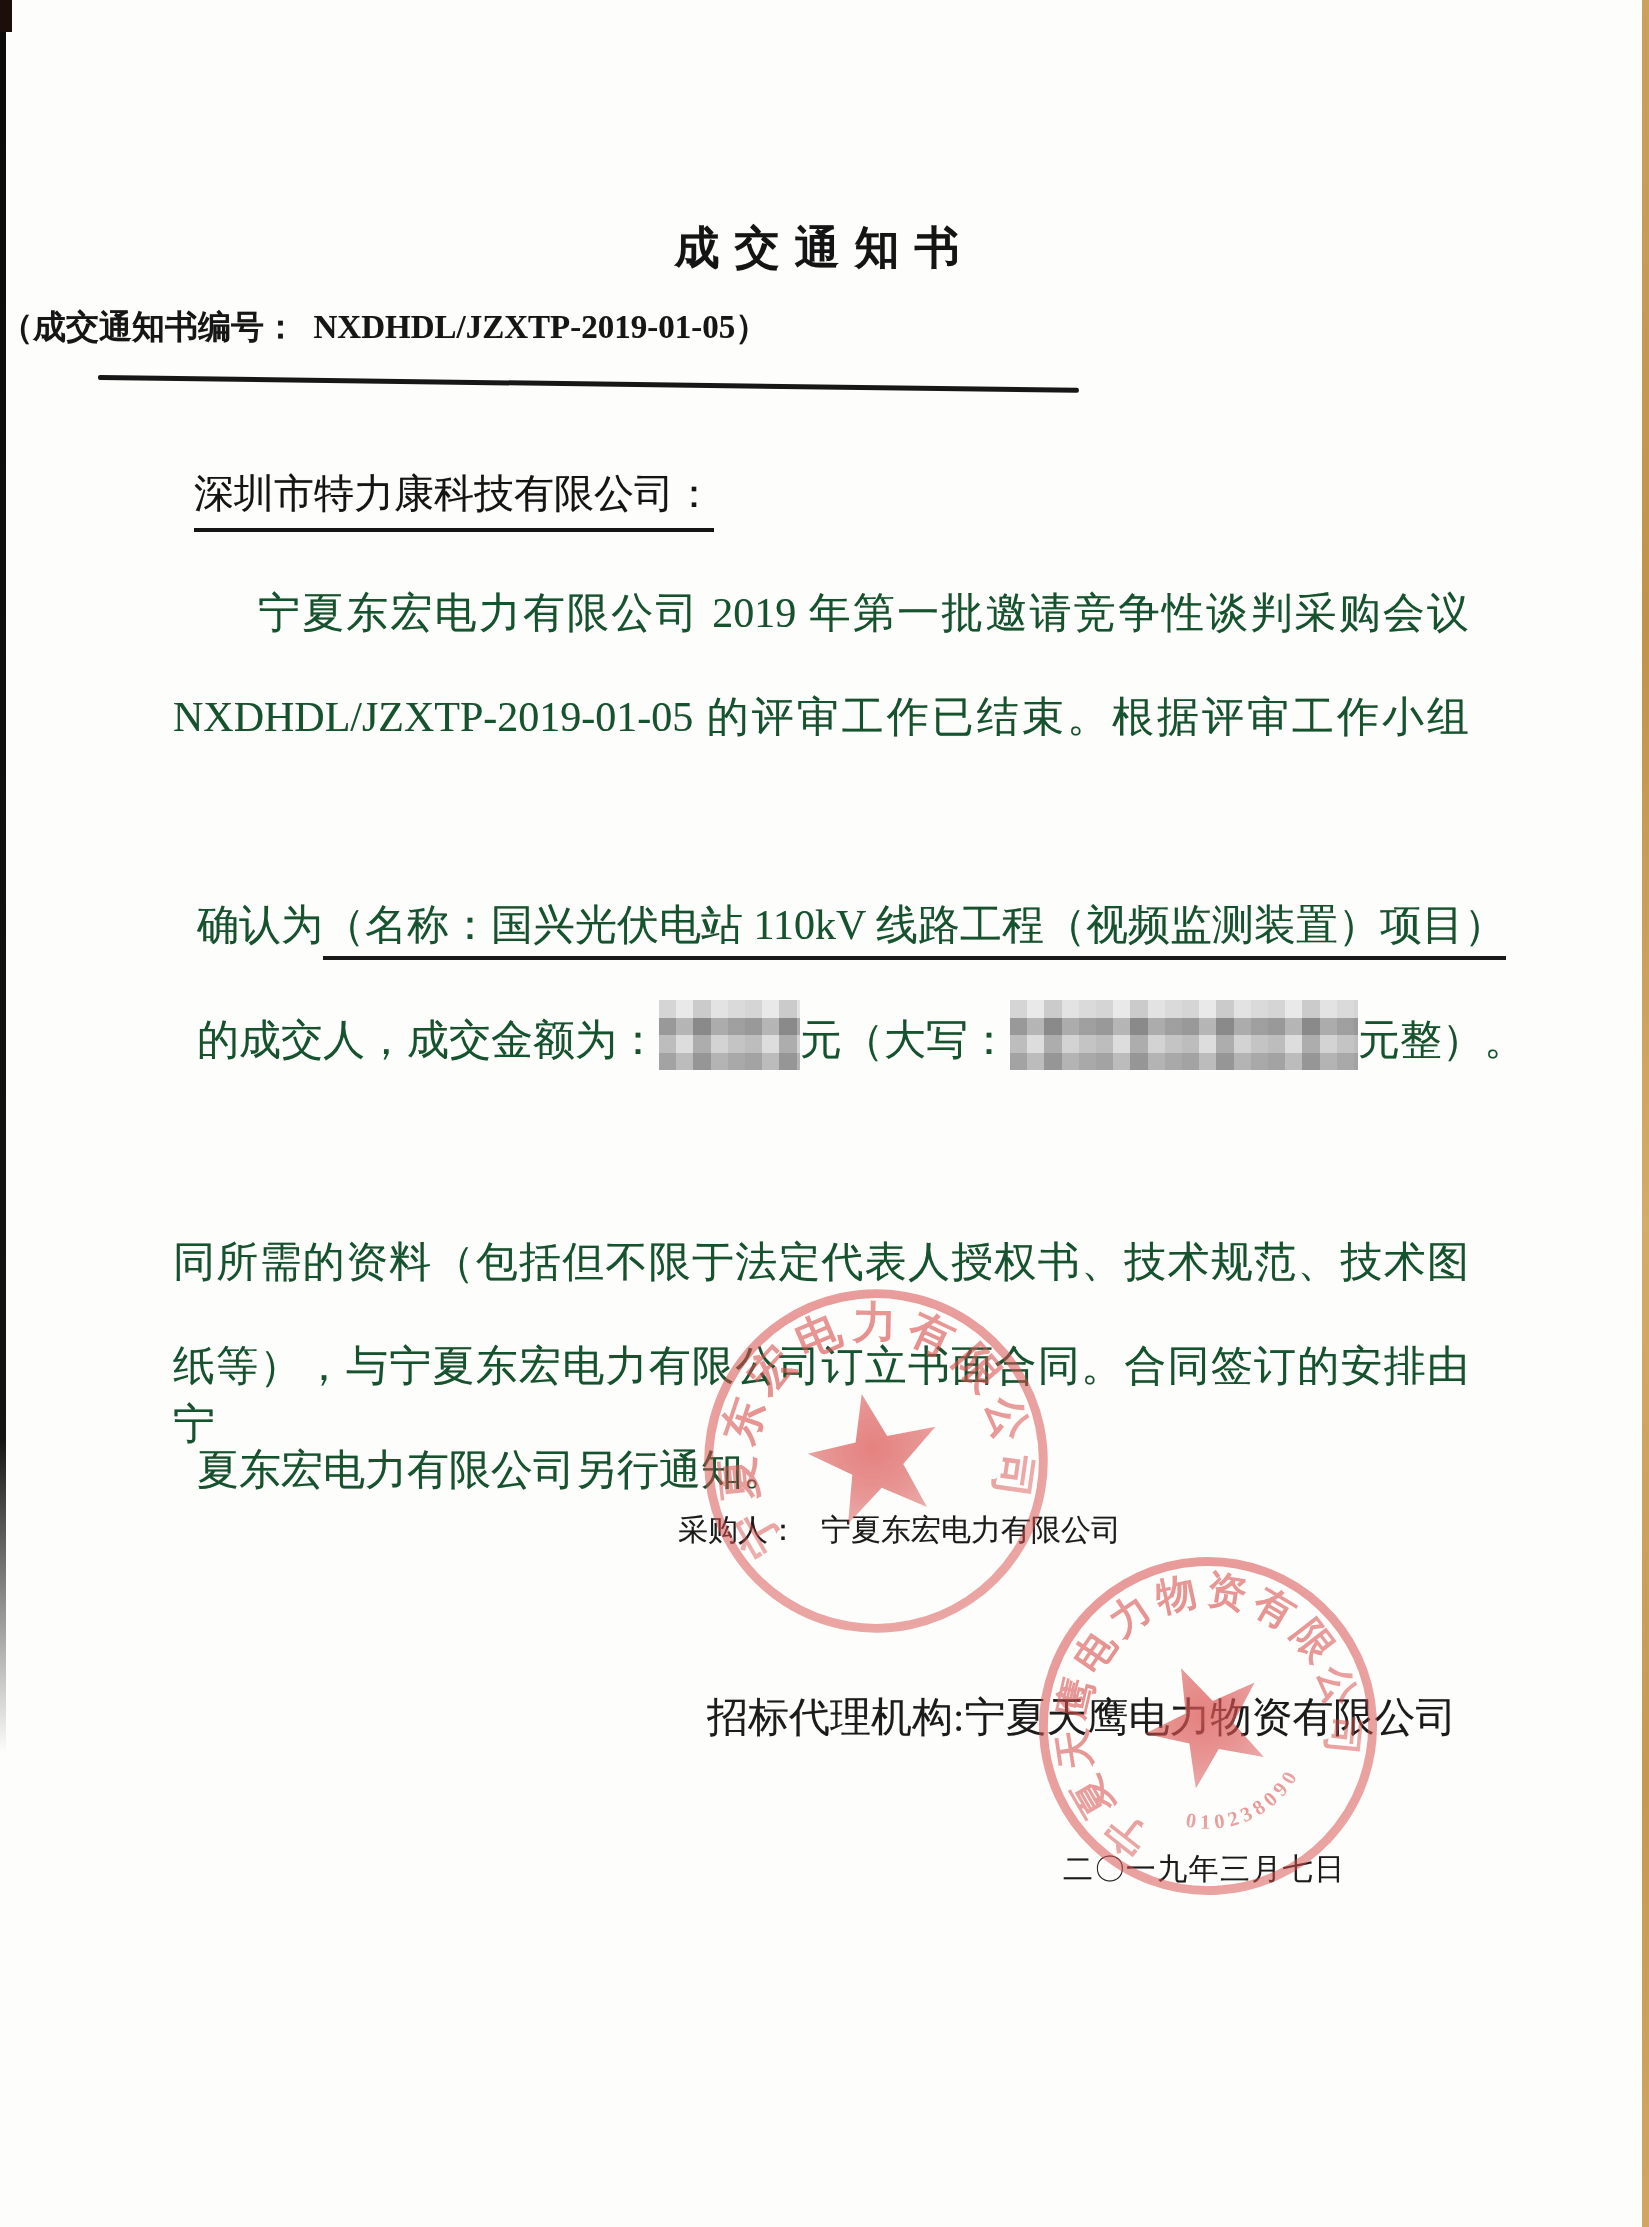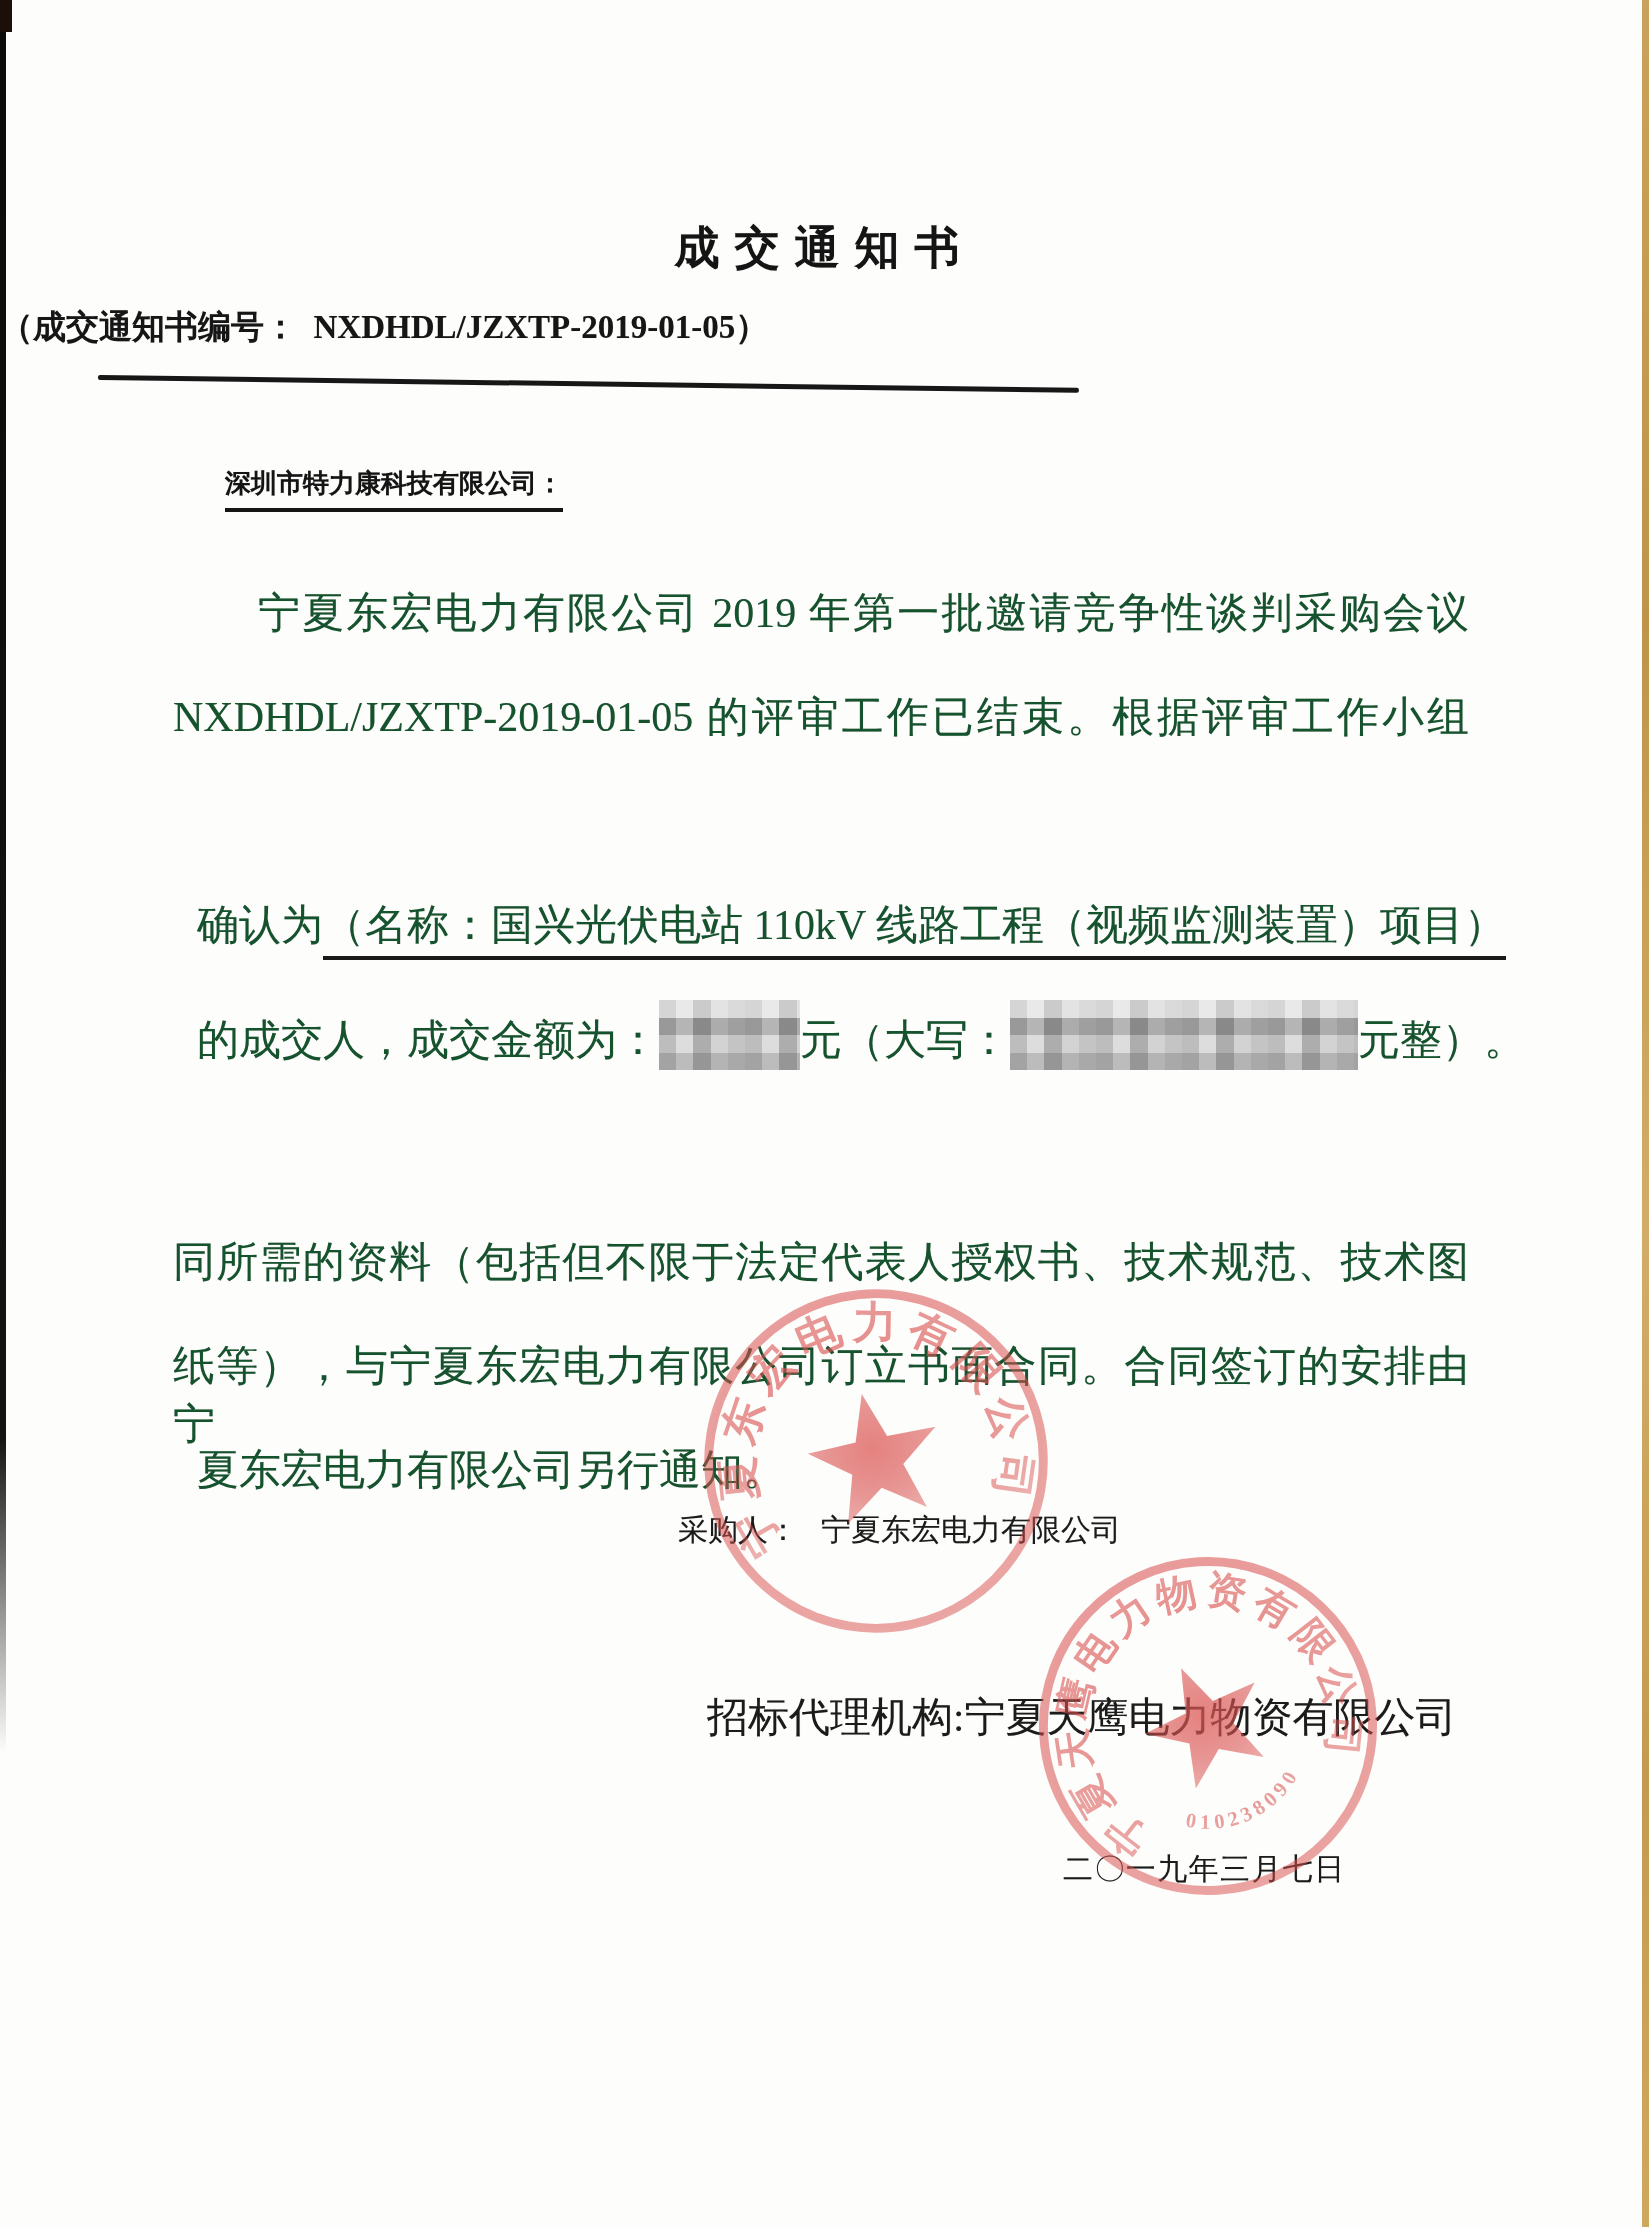--- a/index.html
+++ b/index.html
@@ -20,22 +20,22 @@
   
   .title{position:absolute;top:218px;left:0;width:100%;text-align:center;
     font-size:45px;font-weight:bold;letter-spacing:15px;color:#141414;
     text-shadow:0 0 0.7px rgba(0,0,0,.4);}
   .subtitle{position:absolute;top:305px;left:0;width:100%;
     font-size:33px;font-weight:bold;color:#161616;white-space:pre;
     text-shadow:0 0 0.7px rgba(0,0,0,.35);}
   .head-rule{position:absolute;left:98px;top:375px;width:981px;height:4.8px;
     background:#171717;transform:rotate(0.75deg);transform-origin:left center;border-radius:2.1px;}
   
-  .addressee{position:absolute;left:194px;top:466px;font-size:26px;font-weight:bold;
-    color:#141414;text-shadow:0 0 0.7px rgba(0,0,0,.35);margin-left:31px;}
+  .addressee{position:absolute;left:194px;top:466px;font-size:40px;font-weight:normal;
+    color:#141414;text-shadow:0 0 0.7px rgba(0,0,0,.35);}
   .addressee .u{display:inline-block;border-bottom:4.1px solid #151515;padding-bottom:6.8px;}
   
   .bline{position:absolute;left:173px;width:1296px;font-size:42px;line-height:58px;
     color:#14532d;text-align:justify;text-align-last:justify;text-justify:inter-character;
     text-shadow:0 0 0.7px rgba(0,0,0,.3);box-sizing:border-box;white-space:normal;}
   .bline.indent{padding-left:85px;}
   .bline.noj{text-align:left;text-align-last:left;white-space:nowrap;width:auto;margin-left:24px;}
   .uline{border-bottom:4.1px solid #1a1a1a;padding-bottom:8.2px;}
   
   .mosaic{display:inline-block;height:70px;vertical-align:-16.4px;

